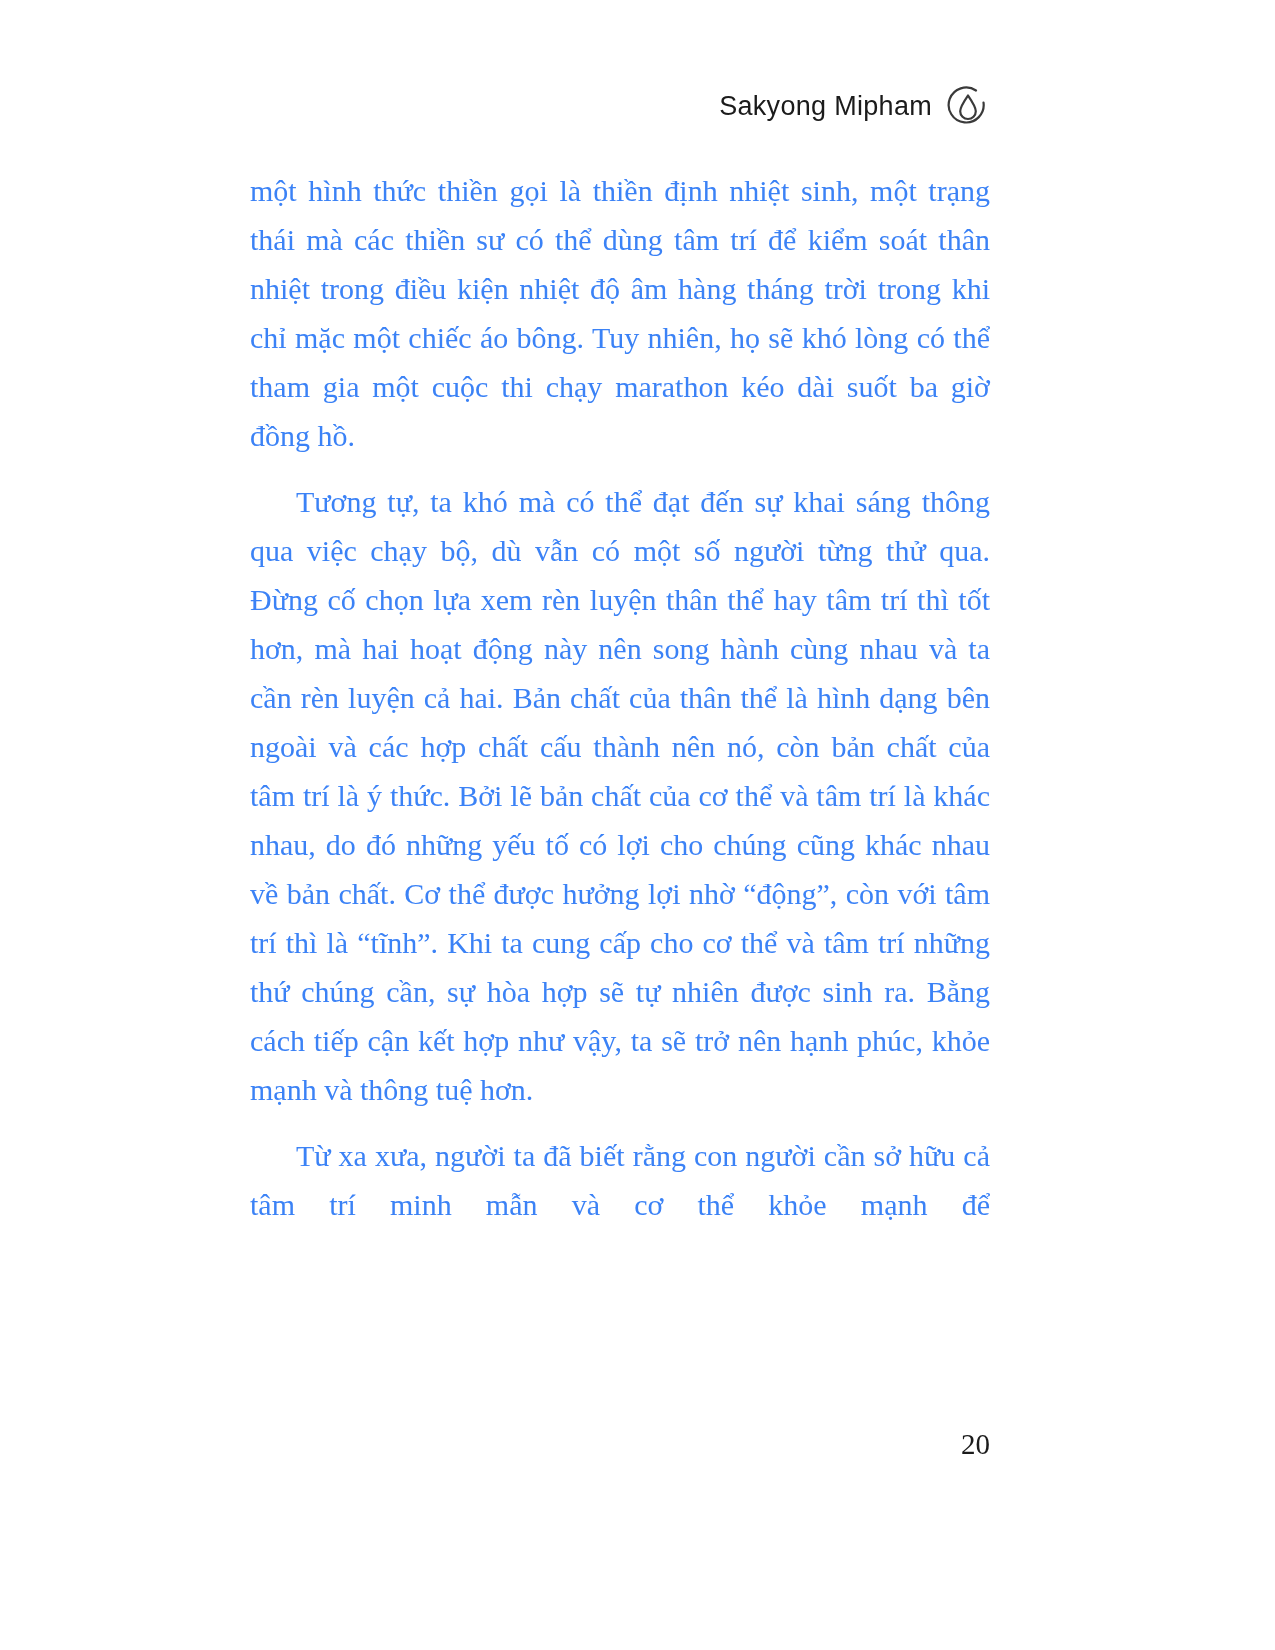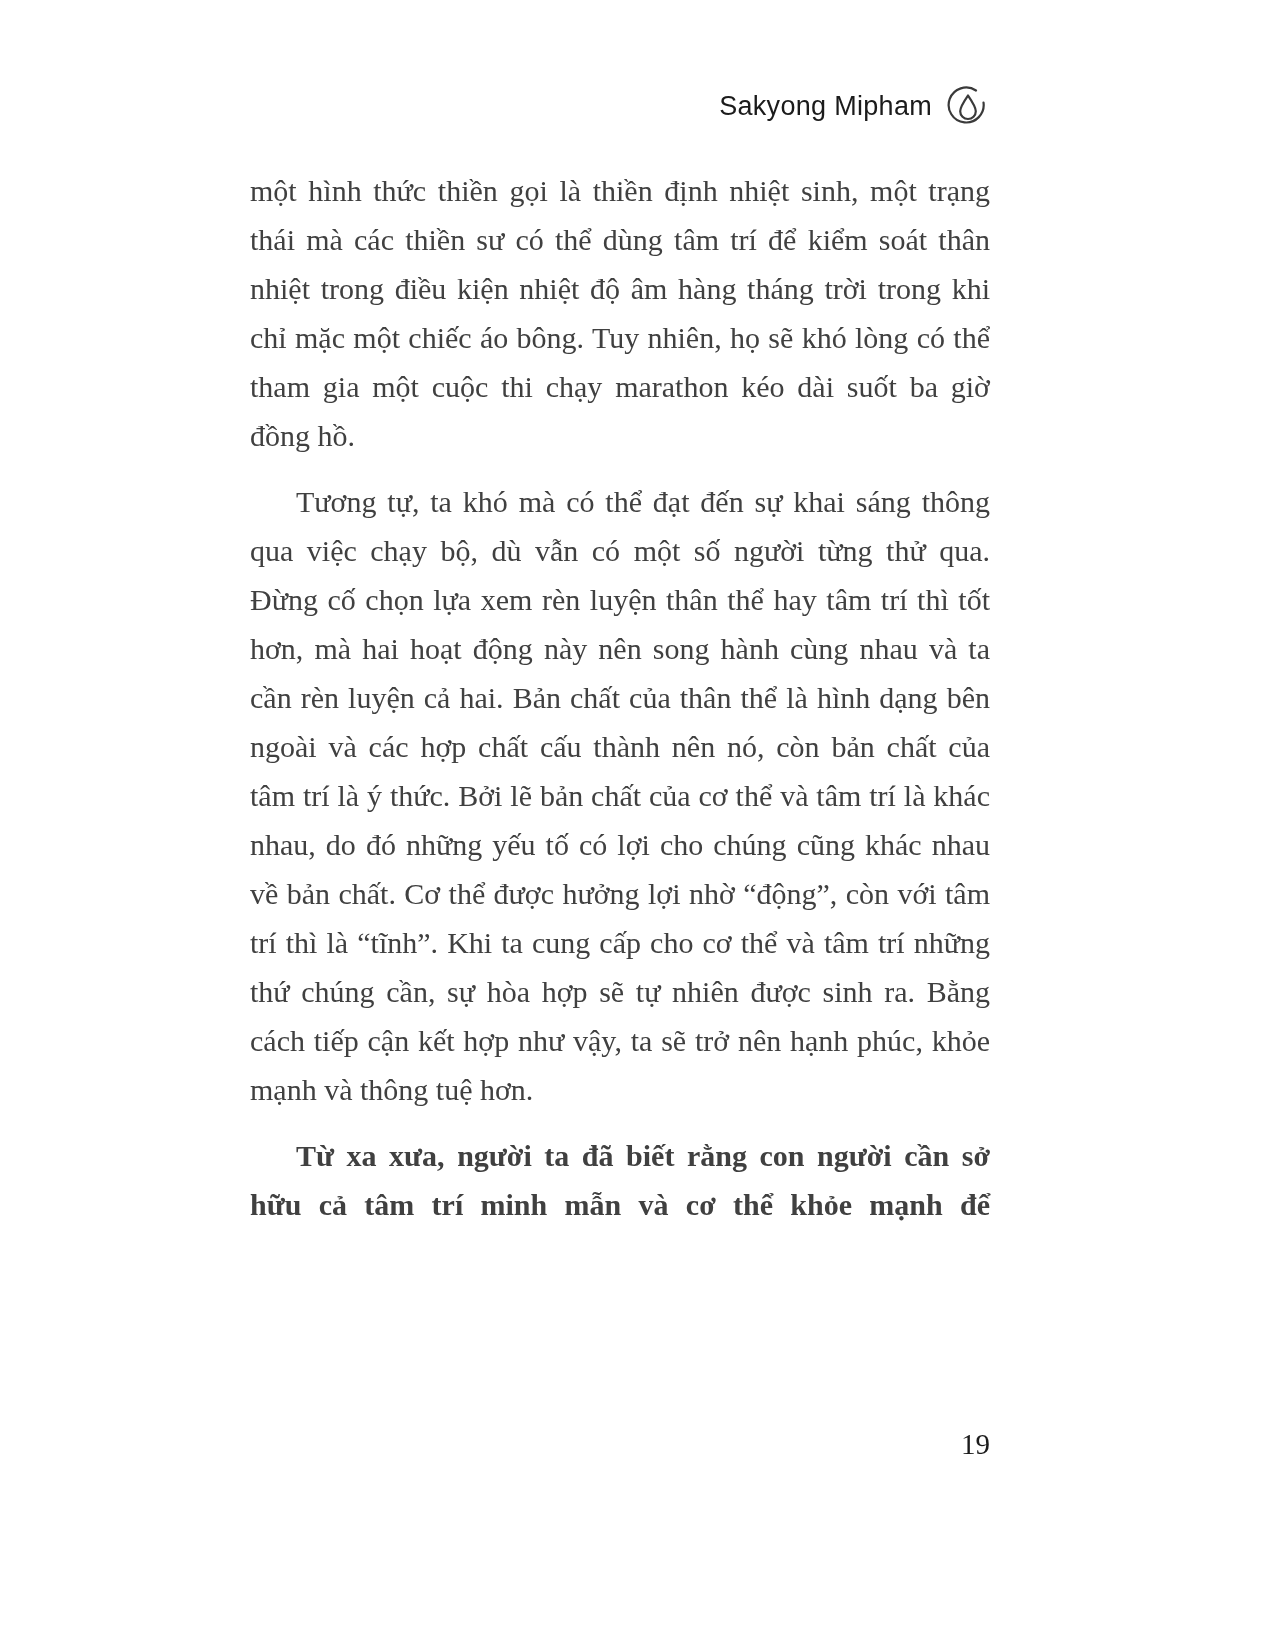--- a/index.html
+++ b/index.html
@@ -39,35 +39,34 @@
     display: inline-flex;
     width: 44px;
     height: 44px;
     align-items: center;
     justify-content: center;
   }
   .body-text {
     font-family: "Liberation Serif", "DejaVu Serif", serif;
     font-size: 30px;
     line-height: 49px;
-    color: #404040;
+    color: #3b82f6;
     text-align: justify;
   }
   .para {
     margin: 0 0 17px 0;
   }
   .para.indent {
     text-indent: 46px;
   }
   .para.no-indent {
     text-indent: 0;
   }
   .para.continues {
     text-align-last: justify;
-    font-weight: bold;
   }
   .page-footer {
     position: absolute;
     left: 250px;
     top: 1428px;
     width: 740px;
     text-align: right;
     font-family: "Liberation Serif", "DejaVu Serif", serif;
     font-size: 29px;
     color: #1b1b1b;
@@ -92,16 +91,16 @@
 
     <main class="body-text">
       <p class="para no-indent">một hình thức thiền gọi là thiền định nhiệt sinh, một trạng thái mà các thiền sư có thể dùng tâm trí để kiểm soát thân nhiệt trong điều kiện nhiệt độ âm hàng tháng trời trong khi chỉ mặc một chiếc áo bông. Tuy nhiên, họ sẽ khó lòng có thể tham gia một cuộc thi chạy marathon kéo dài suốt ba giờ đồng hồ.</p>
       <p class="para indent">Tương tự, ta khó mà có thể đạt đến sự khai sáng thông qua việc chạy bộ, dù vẫn có một số người từng thử qua. Đừng cố chọn lựa xem rèn luyện thân thể hay tâm trí thì tốt hơn, mà hai hoạt động này nên song hành cùng nhau và ta cần rèn luyện cả hai. Bản chất của thân thể là hình dạng bên ngoài và các hợp chất cấu thành nên nó, còn bản chất của tâm trí là ý thức. Bởi lẽ bản chất của cơ thể và tâm trí là khác nhau, do đó những yếu tố có lợi cho chúng cũng khác nhau về bản chất. Cơ thể được hưởng lợi nhờ “động”, còn với tâm trí thì là “tĩnh”. Khi ta cung cấp cho cơ thể và tâm trí những thứ chúng cần, sự hòa hợp sẽ tự nhiên được sinh ra. Bằng cách tiếp cận kết hợp như vậy, ta sẽ trở nên hạnh phúc, khỏe mạnh và thông tuệ hơn.</p>
       <p class="para indent continues">Từ xa xưa, người ta đã biết rằng con người cần sở hữu cả tâm trí minh mẫn và cơ thể khỏe mạnh để</p>
     </main>
 
   </div>
 
   <footer class="page-footer">
-    <span>19</span>
+    <span>20</span>
   </footer>
 
 </div>
 
 </body></html>

